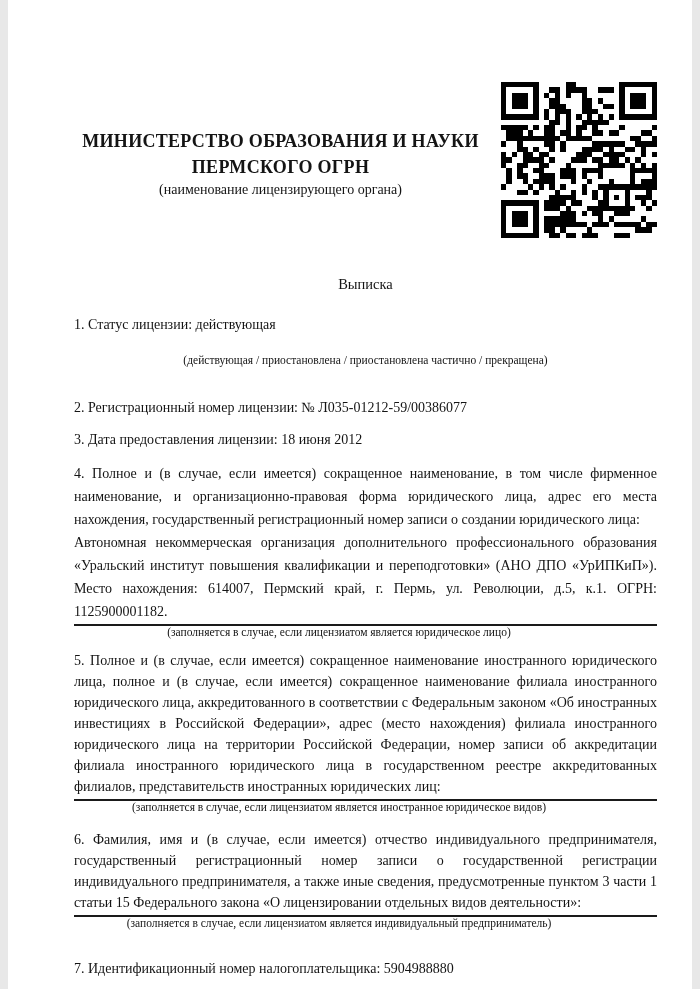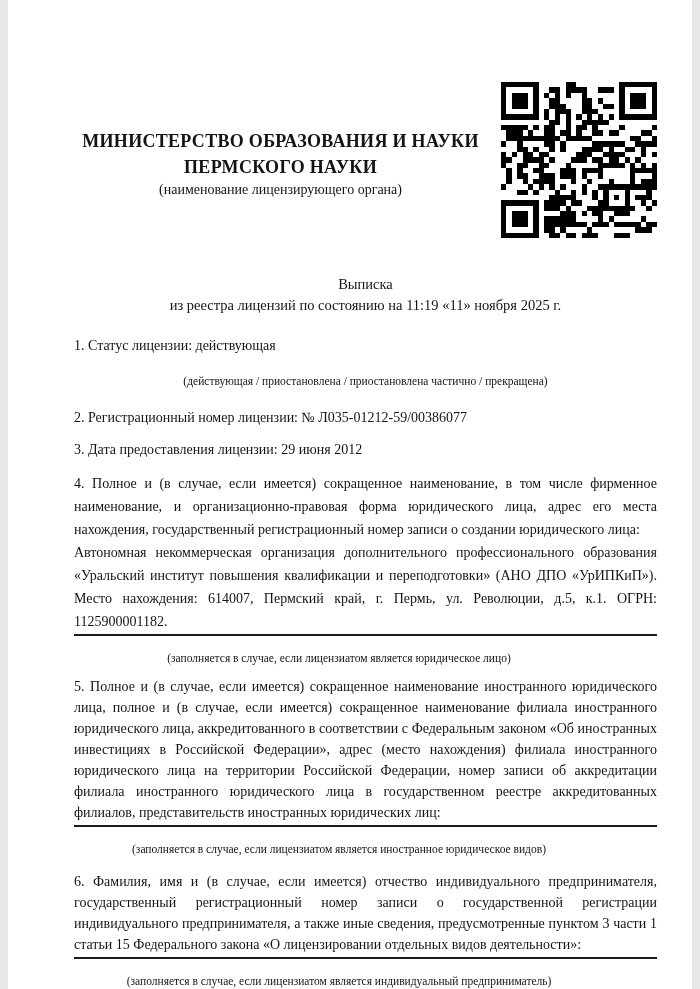--- a/index.html
+++ b/index.html
@@ -16,32 +16,32 @@
   .qr-svg{width:156px;height:156px;flex:0 0 auto;display:block;}
   .doc-title{text-align:center;margin-top:36px;font-size:14.5px;line-height:21px;}
   p{margin:0;}
   .item{font-size:14px;line-height:17px;}
   .just{text-align:justify;}
   .para{font-size:14px;}
   .lh-tight p{line-height:23px;}
   .lh-norm p{line-height:21px;}
   .rule{border-top:2px solid #1a1a1a;height:0;margin-top:2px;}
   .hint{font-size:11.5px;line-height:13px;text-align:center;}
-  .hint-narrow{width:530px;margin-top:16px;}
+  .hint-narrow{width:530px;margin-top:0;}
   .page-number{text-align:center;font-size:13px;line-height:15px;margin-top:16px;}
 </style>
 </head>
 <body>
 
 <div class="page">
 
   <div class="header-row">
     <div class="ministry">
       <div class="ministry-name">МИНИСТЕРСТВО ОБРАЗОВАНИЯ И НАУКИ</div>
-      <div class="ministry-name">ПЕРМСКОГО НАУКИ</div>
+      <div class="ministry-name">ПЕРМСКОГО ОГРН</div>
       <div class="ministry-caption">(наименование лицензирующего органа)</div>
     </div>
     <svg id="qr" class="qr-svg" viewBox="0 0 29 29" fill="#000000" shape-rendering="crispEdges">
         <rect x="0" y="0" width="7" height="7"></rect>
         <rect x="1" y="1" width="5" height="5" fill="#ffffff"></rect>
         <rect x="2" y="2" width="3" height="3"></rect>
         <rect x="22" y="0" width="7" height="7"></rect>
         <rect x="23" y="1" width="5" height="5" fill="#ffffff"></rect>
         <rect x="24" y="2" width="3" height="3"></rect>
         <rect x="0" y="22" width="7" height="7"></rect>
@@ -373,29 +373,28 @@
         <rect x="16" y="28" width="1" height="1"></rect>
         <rect x="17" y="28" width="1" height="1"></rect>
         <rect x="21" y="28" width="1" height="1"></rect>
         <rect x="22" y="28" width="1" height="1"></rect>
         <rect x="23" y="28" width="1" height="1"></rect>
       </svg>
   </div>
 
   <div class="doc-title">
     <div>Выписка</div>
-    <div>из реестра лицензий по состоянию на 11:19 «11» ноября 2025 г.</div>
   </div>
 
   <p class="item" style="margin-top:21px;">1. Статус лицензии: действующая</p>
   <div class="hint" style="margin-top:21px;">(действующая / приостановлена / приостановлена частично / прекращена)</div>
 
-  <p class="item" style="margin-top:21px;">2. Регистрационный номер лицензии: № Л035-01212-59/00386077</p>
-
-  <p class="item" style="margin-top:15px;">3. Дата предоставления лицензии: 29 июня 2012</p>
+  <p class="item" style="margin-top:32px;">2. Регистрационный номер лицензии: № Л035-01212-59/00386077</p>
+
+  <p class="item" style="margin-top:15px;">3. Дата предоставления лицензии: 18 июня 2012</p>
 
   <div class="para lh-tight" style="margin-top:14px;">
     <p class="just">4. Полное и (в случае, если имеется) сокращенное наименование, в том числе фирменное наименование, и организационно-правовая форма юридического лица, адрес его места нахождения, государственный регистрационный номер записи о создании юридического лица:</p>
     <p class="just">Автономная некоммерческая организация дополнительного профессионального образования «Уральский институт повышения квалификации и переподготовки» (АНО ДПО «УрИПКиП»). Место нахождения: 614007, Пермский край, г. Пермь, ул. Революции, д.5, к.1. ОГРН: 1125900001182.</p>
     <div class="rule" style="margin-top:1px;"></div>
     <div class="hint hint-narrow">(заполняется в случае, если лицензиатом является юридическое лицо)</div>
   </div>
 
   <div class="para lh-norm" style="margin-top:11px;">
     <p class="just">5. Полное и (в случае, если имеется) сокращенное наименование иностранного юридического лица, полное и (в случае, если имеется) сокращенное наименование филиала иностранного юридического лица, аккредитованного в соответствии с Федеральным законом «Об иностранных инвестициях в Российской Федерации», адрес (место нахождения) филиала иностранного юридического лица на территории Российской Федерации, номер записи об аккредитации филиала иностранного юридического лица в государственном реестре аккредитованных филиалов, представительств иностранных юридических лиц:</p>

